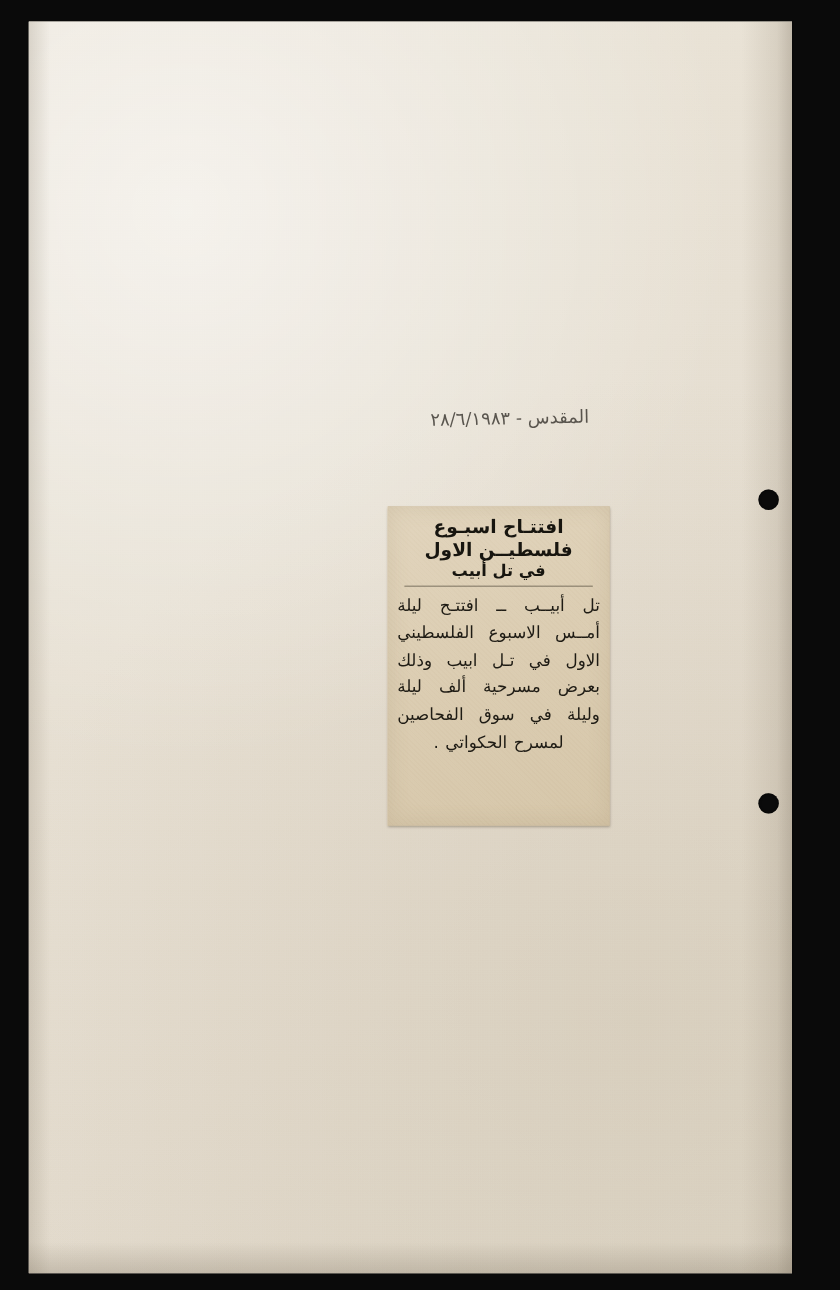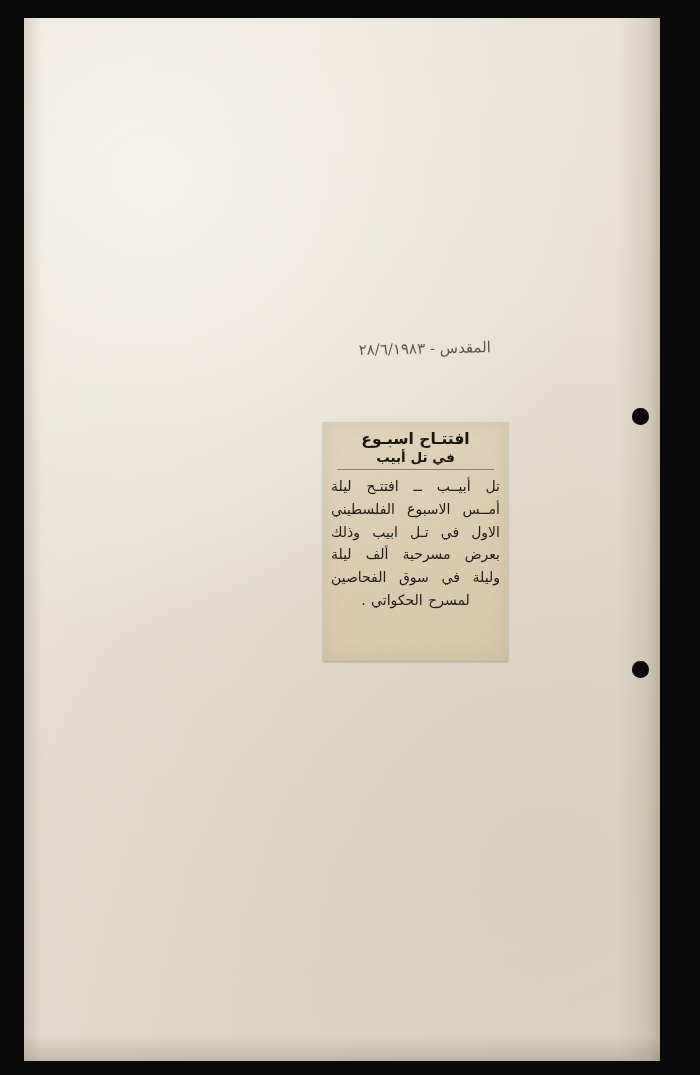--- a/index.html
+++ b/index.html
@@ -100,21 +100,21 @@
     opacity: 0.82;
     white-space: nowrap;
   }
 
   
   .clipping {
     position: absolute;
     left: 299px;
     top: 404px;
     width: 185px;
-    height: 239px;
+    height: 266px;
     background: #ded0b6;
     background-image:
       linear-gradient(160deg, #e2d5bd 0%, #dccdb2 45%, #d6c6a9 100%);
     box-shadow:
       0 1px 2px rgba(60,48,30,0.35),
       inset 0 0 18px rgba(150,130,95,0.20);
     padding: 6px 8px 7px 8px;
     box-sizing: border-box;
     direction: rtl;
     text-align: center;
@@ -174,20 +174,21 @@
     <div class="punch one"></div>
     <div class="punch two"></div>
 
     <div class="handnote">المقدس - ٢٨/٦/١٩٨٣</div>
 
     <div class="clipping">
       <div class="clip-grain"></div>
 
       <div class="clip-headline">
         <div class="ln1">افتتـاح اسبـوع</div>
+        <div class="ln2">فلسطيــن الاول</div>
         <div class="ln3">في تل أبيب</div>
       </div>
 
       <div class="clip-rule"></div>
 
       <div class="clip-para p1">تل أبيــب ــ افتتـح ليلة أمــس الاسبوع الفلسطيني الاول في تـل ابيب وذلك بعرض مسرحية ألف ليلة وليلة في سوق الفحاصين لمسرح الحكواتي .</div>
     </div>
   </div>
 
 </div>

